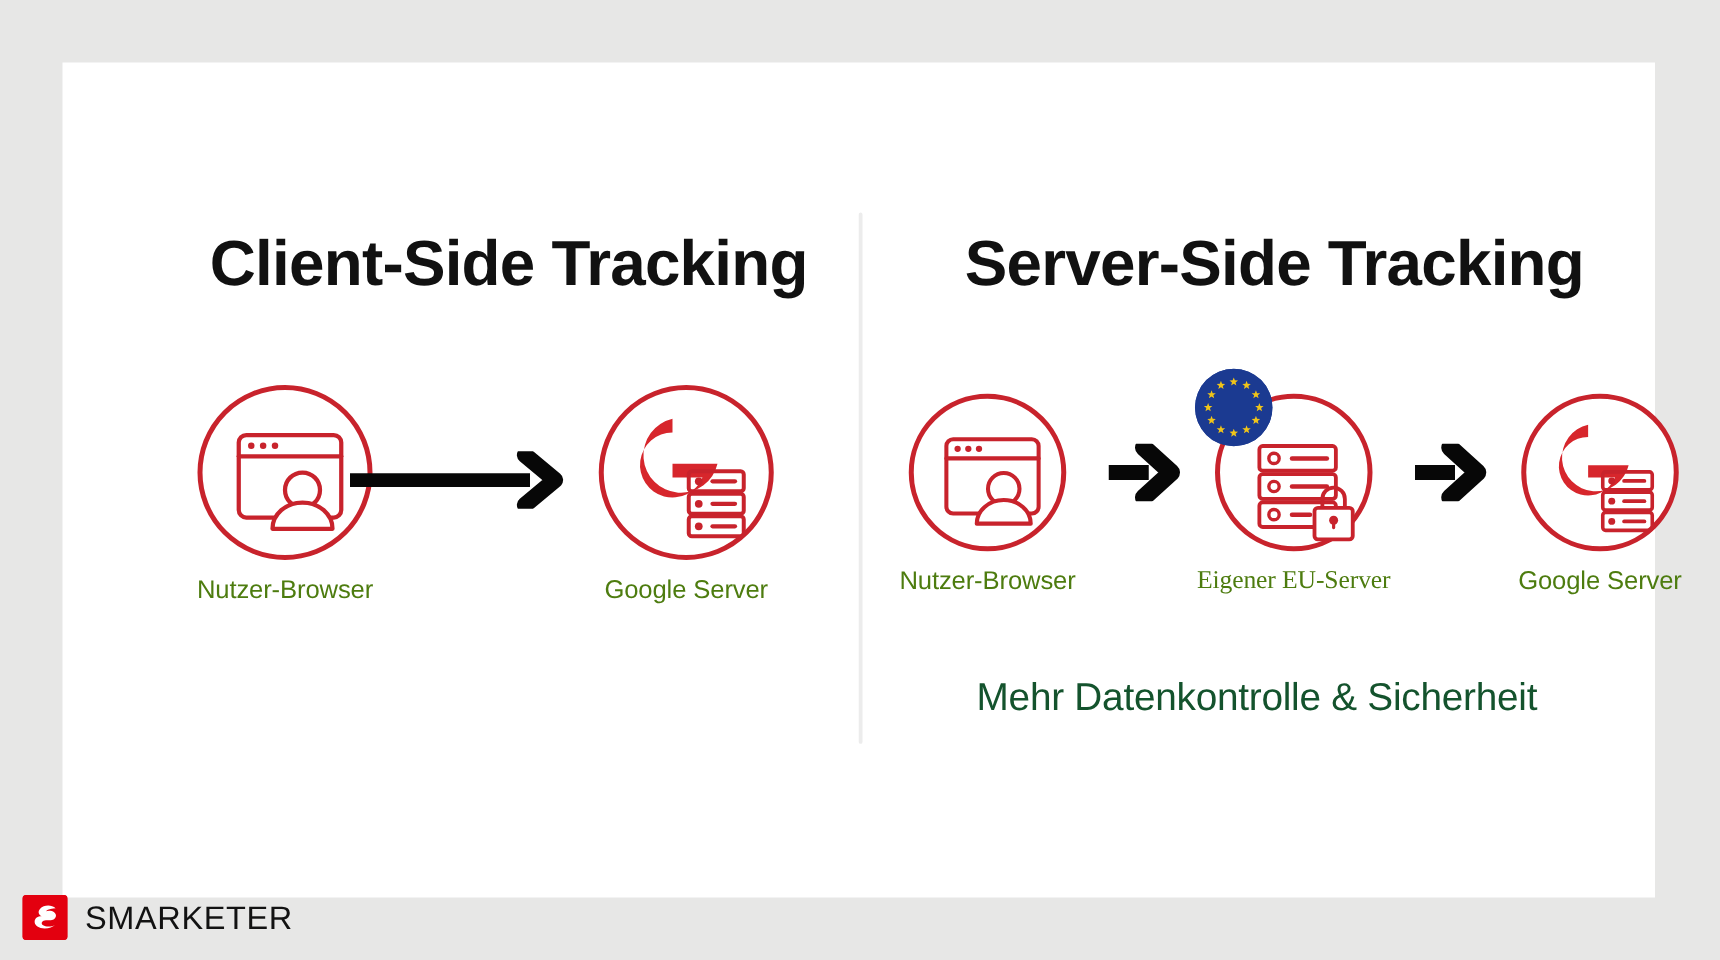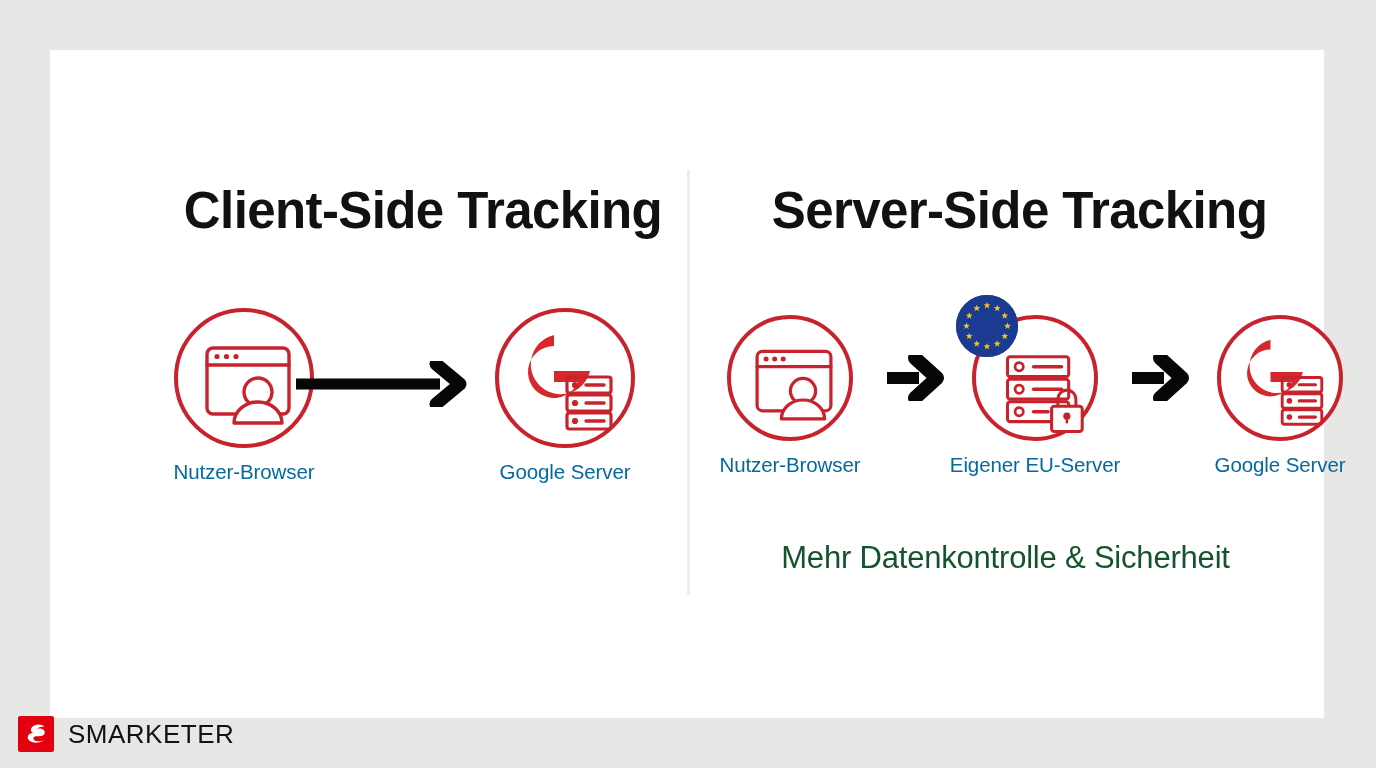--- a/index.html
+++ b/index.html
@@ -20,21 +20,21 @@
     left: 50px; top: 50px;
     width: 1274px; height: 668px;
     background: #ffffff;
   }
   
   .panel {
     position: absolute;
     top: 0;
     height: 100%;
   }
-  #panel-client { left: 0px;   width: 714px; margin-left: 16px; }
+  #panel-client { left: 0px;   width: 714px; }
   #panel-server { left: 637px; width: 637px; }
 
   #divider {
     position: absolute;
     left: 637px; top: 120px;
     width: 3px; height: 425px;
     background: #ececec;
     border-radius: 2px;
   }
 
@@ -67,21 +67,21 @@
     position: relative;
     border-radius: 50%;
     border-style: solid;
     border-color: #c8232c;
     background: #ffffff;
     margin: 0 auto;
   }
   .node-label {
     margin-top: 12px;
     font-size: 20.5px;
-    color: #0369a1;
+    color: #4d7c0f;
     white-space: nowrap;
     letter-spacing: -0.1px;
   }
 
   
   .big .circle { width: 140px; height: 140px; border-width: 4px; }
   
   .sm .circle  { width: 126px; height: 126px; border-width: 4px; }
 
   
@@ -238,21 +238,21 @@
           <div class="node-label">Nutzer-Browser</div>
         </div>
 
         <div class="arrow" style="left:198px; top:47px;">
           <svg width="62" height="46" viewBox="0 0 62 46">
             <line x1="2" y1="23" x2="34" y2="23" stroke="#070707" stroke-width="12"></line>
             <polyline points="30,3 52,23 30,43" fill="none" stroke="#070707" stroke-width="14" stroke-linecap="round" stroke-linejoin="round"></polyline>
           </svg>
         </div>
 
-        <div class="node sm" style="left:253px; top:7px; width:190px;">
+        <div class="node sm" style="left:253px; top:7px; width:190px;font-family:Liberation Serif, serif;">
           <div class="circle">
 
             
             <div class="eu-badge">
               <svg width="62" height="62" viewBox="0 0 62 62">
                 <circle cx="31" cy="31" r="31" fill="#1b3a91"></circle>
                 <g fill="#f0c419" id="eu-stars">
                     <polygon points="31.00,6.90 31.89,9.28 34.42,9.39 32.44,10.97 33.12,13.41 31.00,12.01 28.88,13.41 29.56,10.97 27.58,9.39 30.11,9.28" fill="#f0c419"></polygon>
                     <polygon points="41.25,9.65 42.14,12.02 44.67,12.13 42.69,13.71 43.37,16.16 41.25,14.76 39.13,16.16 39.81,13.71 37.83,12.13 40.36,12.02" fill="#f0c419"></polygon>
                     <polygon points="48.75,17.15 49.64,19.53 52.18,19.64 50.19,21.22 50.87,23.66 48.75,22.26 46.64,23.66 47.32,21.22 45.33,19.64 47.86,19.53" fill="#f0c419"></polygon>

